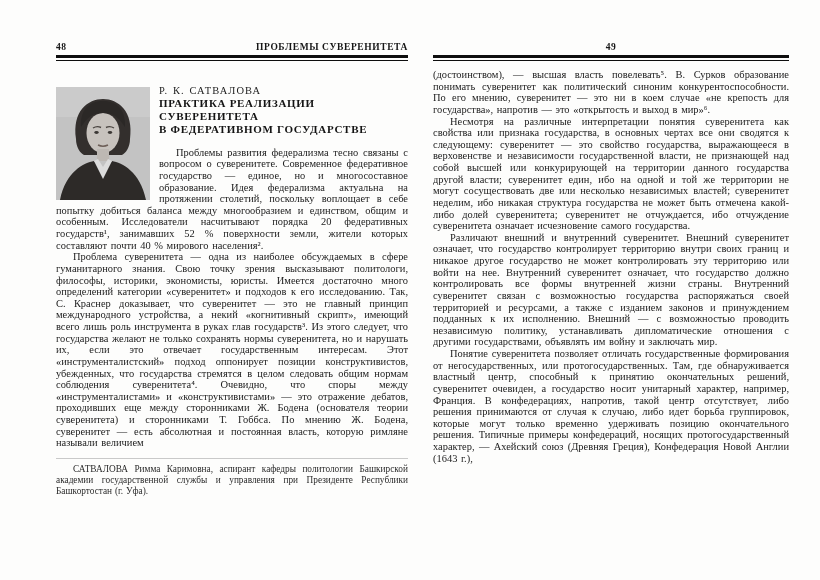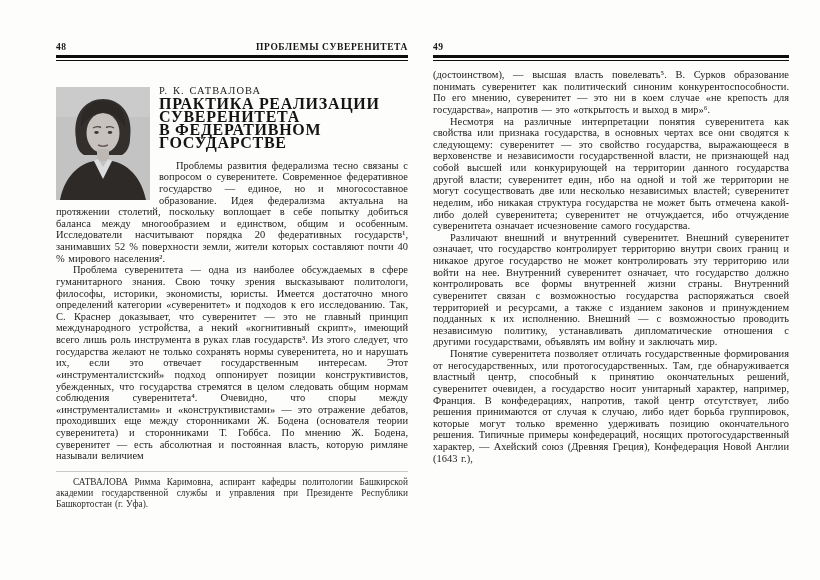--- a/index.html
+++ b/index.html
@@ -28,21 +28,21 @@
   .photo{
     float:left;width:94px;height:113px;
     margin:2px 9px 3px 0;
     display:block;
   }
   .author{
     font-size:10.6px;letter-spacing:1.1px;
     margin:2px 0 10px 0;color:#222;
   }
   .title{
-    font-weight:bold;font-size:16px;line-height:13px;letter-spacing:0.7px;
+    font-weight:bold;font-size:11px;line-height:13px;letter-spacing:0.7px;
     white-space:pre-line;color:#141414;margin:0 0 11px 0;
   }
   .body-text p{
     margin:0;font-size:10.45px;line-height:11.62px;
     text-align:justify;color:#222;
     word-spacing:1px;
   }
   .body-text p.ind{text-indent:17px;}
 
   .footnote-rule{height:1px;background:#c9c9c9;margin:9px 0 5px 0;width:100%;}
@@ -95,21 +95,21 @@
 
     <p class="ind">Проблемы развития федерализма тесно связаны с вопросом о суверенитете. Современное федеративное государство — единое, но и многосоставное образование. Идея федерализма актуальна на протяжении столетий, поскольку воплощает в себе попытку добиться баланса между многообразием и единством, общим и особенным. Исследователи насчитывают порядка 20 федеративных государств¹, занимавших 52 % поверхности земли, жители которых составляют почти 40 % мирового населения².</p>
     <p class="ind">Проблема суверенитета — одна из наиболее обсуждаемых в сфере гуманитарного знания. Свою точку зрения высказывают политологи, философы, историки, экономисты, юристы. Имеется достаточно много определений категории «суверенитет» и подходов к его исследованию. Так, С. Краснер доказывает, что суверенитет — это не главный принцип международного устройства, а некий «когнитивный скрипт», имеющий всего лишь роль инструмента в руках глав государств³. Из этого следует, что государства желают не только сохранять нормы суверенитета, но и нарушать их, если это отвечает государственным интересам. Этот «инструменталистский» подход оппонирует позиции конструктивистов, убежденных, что государства стремятся в целом следовать общим нормам соблюдения суверенитета⁴. Очевидно, что споры между «инструменталистами» и «конструктивистами» — это отражение дебатов, проходивших еще между сторонниками Ж. Бодена (основателя теории суверенитета) и сторонниками Т. Гоббса. По мнению Ж. Бодена, суверенитет — есть абсолютная и постоянная власть, которую римляне называли величием</p>
   </div>
 
   <div class="footnote-rule"></div>
   <p class="footnote">САТВАЛОВА Римма Каримовна, аспирант кафедры политологии Башкирской академии государственной службы и управления при Президенте Республики Башкортостан (г. Уфа).</p>
 </div>
 
 <div class="page page-right">
-  <div class="page-head" style="justify-content:flex-start;">
+  <div class="page-head" style="justify-content:center;">
     <span>49</span>
   </div>
   <div class="dbl">
     <div class="dbl-thick"></div>
     <div class="dbl-thin"></div>
   </div>
 
   <div class="body-text" style="margin-top:8px;">
     <p>(достоинством), — высшая власть повелевать⁵. В. Сурков образование понимать суверенитет как политический синоним конкурентоспособности. По его мнению, суверенитет — это ни в коем случае «не крепость для государства», напротив — это «открытость и выход в мир»⁶.</p>
     <p class="ind">Несмотря на различные интерпретации понятия суверенитета как свойства или признака государства, в основных чертах все они сводятся к следующему: суверенитет — это свойство государства, выражающееся в верховенстве и независимости государственной власти, не признающей над собой высшей или конкурирующей на территории данного государства другой власти; суверенитет един, ибо на одной и той же территории не могут сосуществовать две или несколько независимых властей; суверенитет неделим, ибо никакая структура государства не может быть отмечена какой-либо долей суверенитета; суверенитет не отчуждается, ибо отчуждение суверенитета означает исчезновение самого государства.</p>

